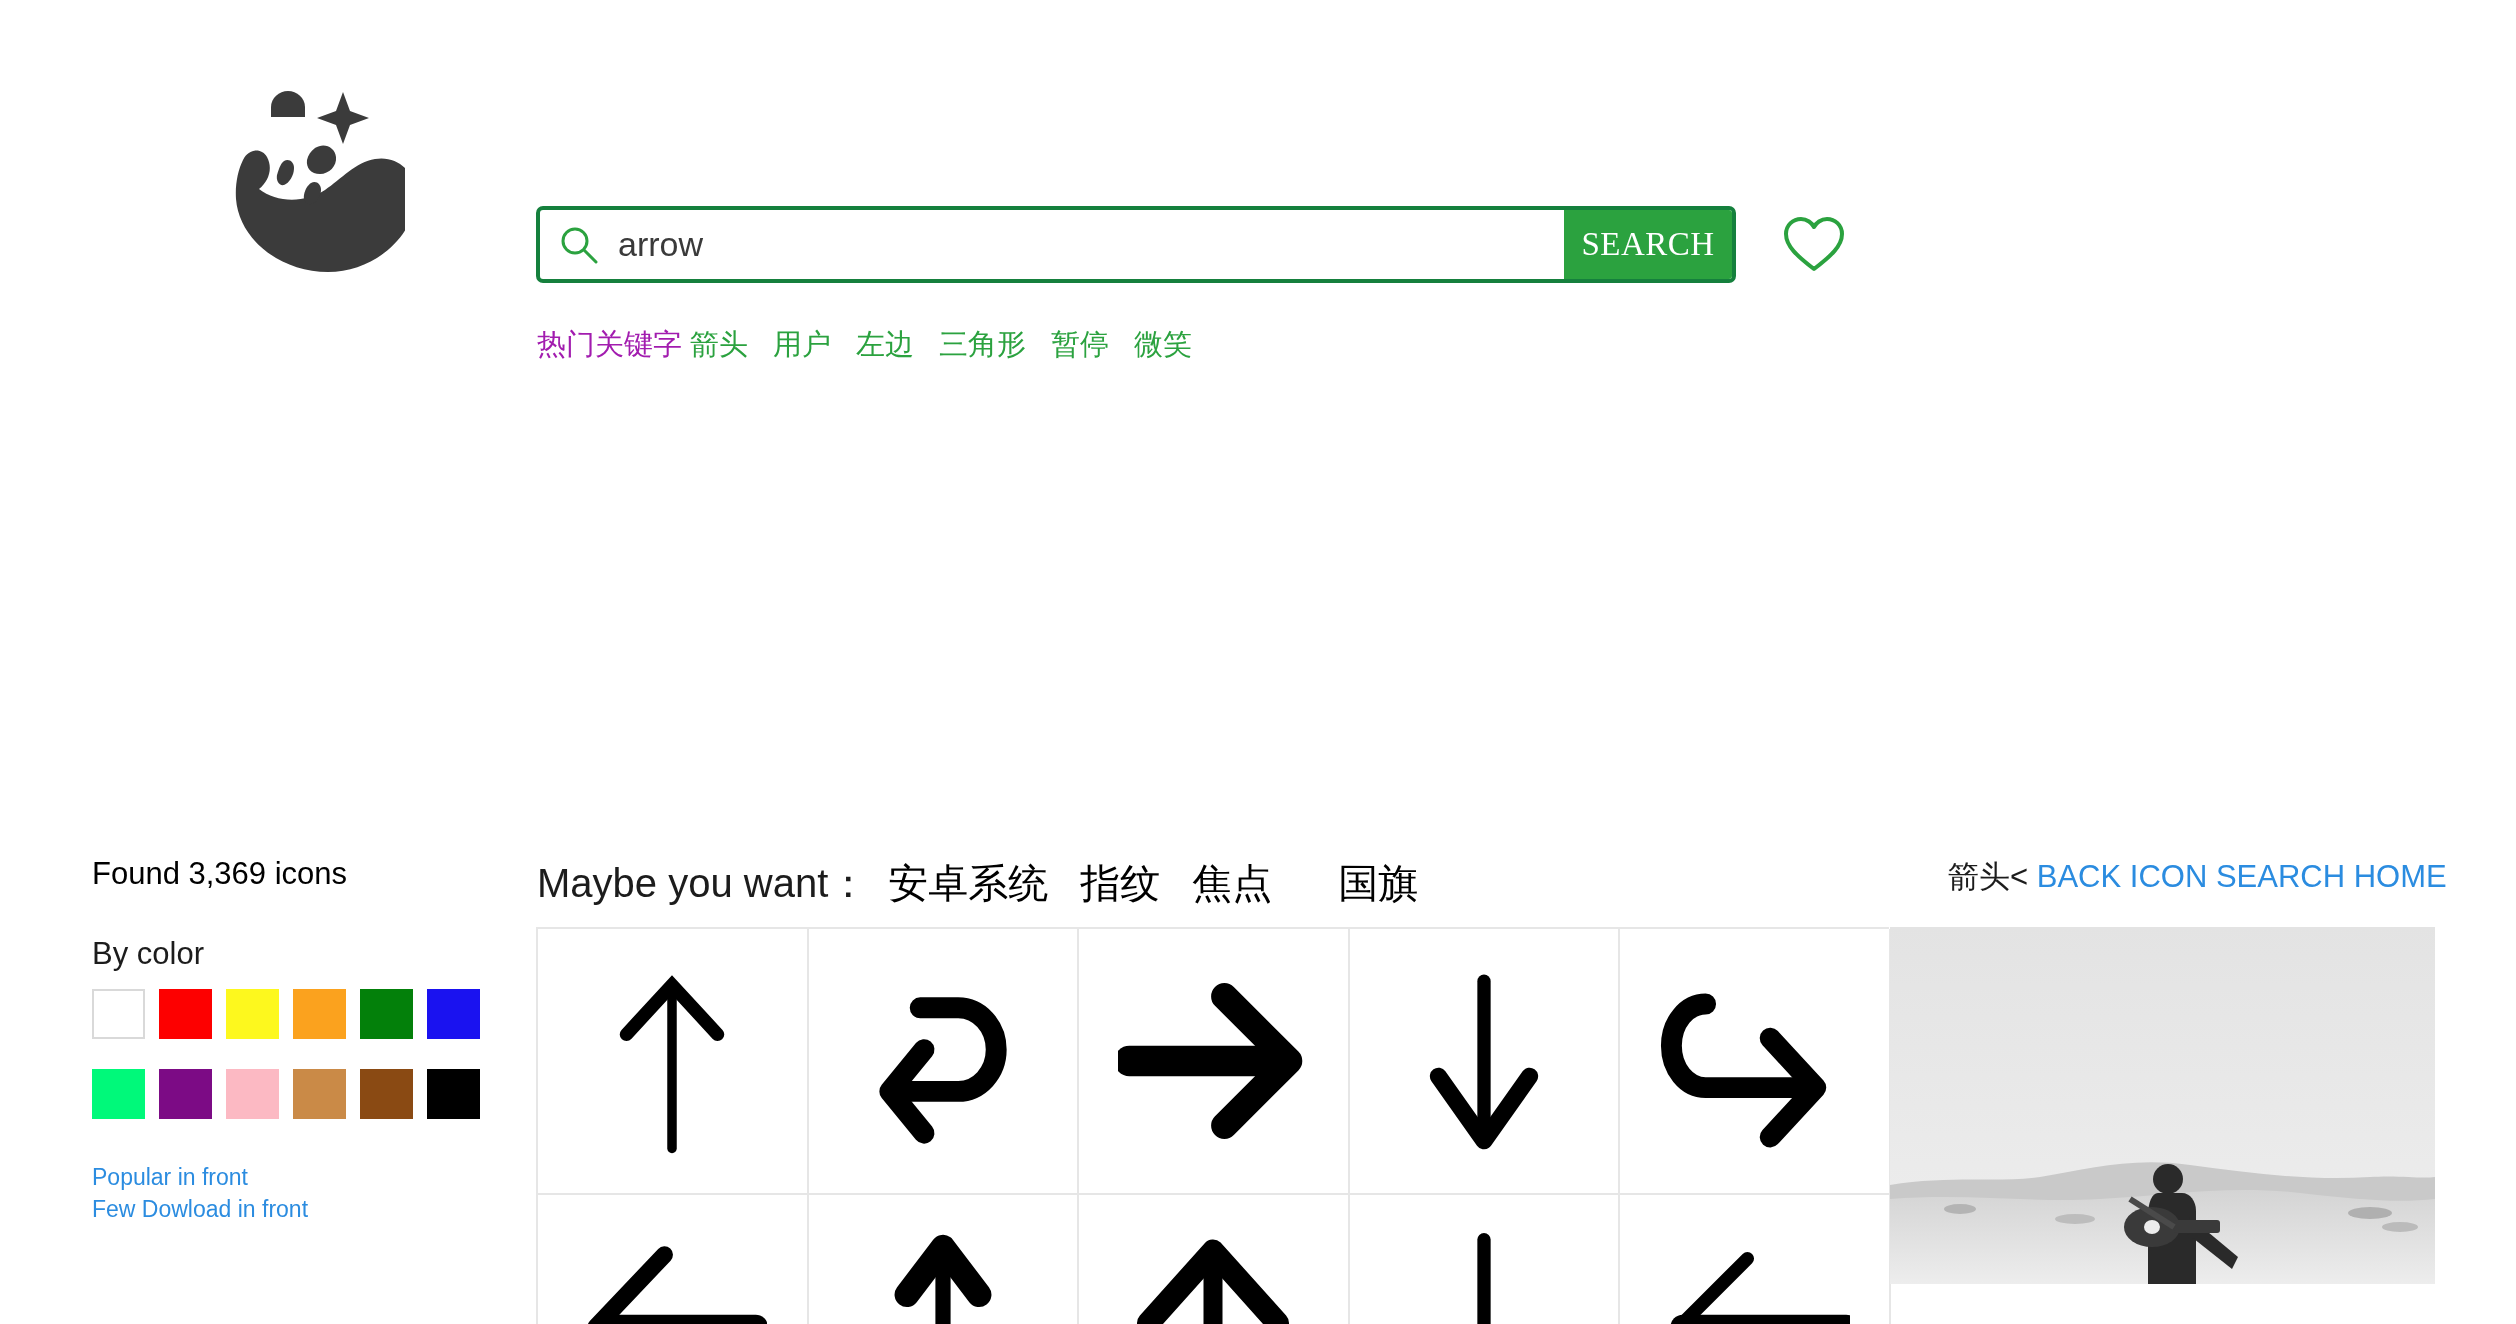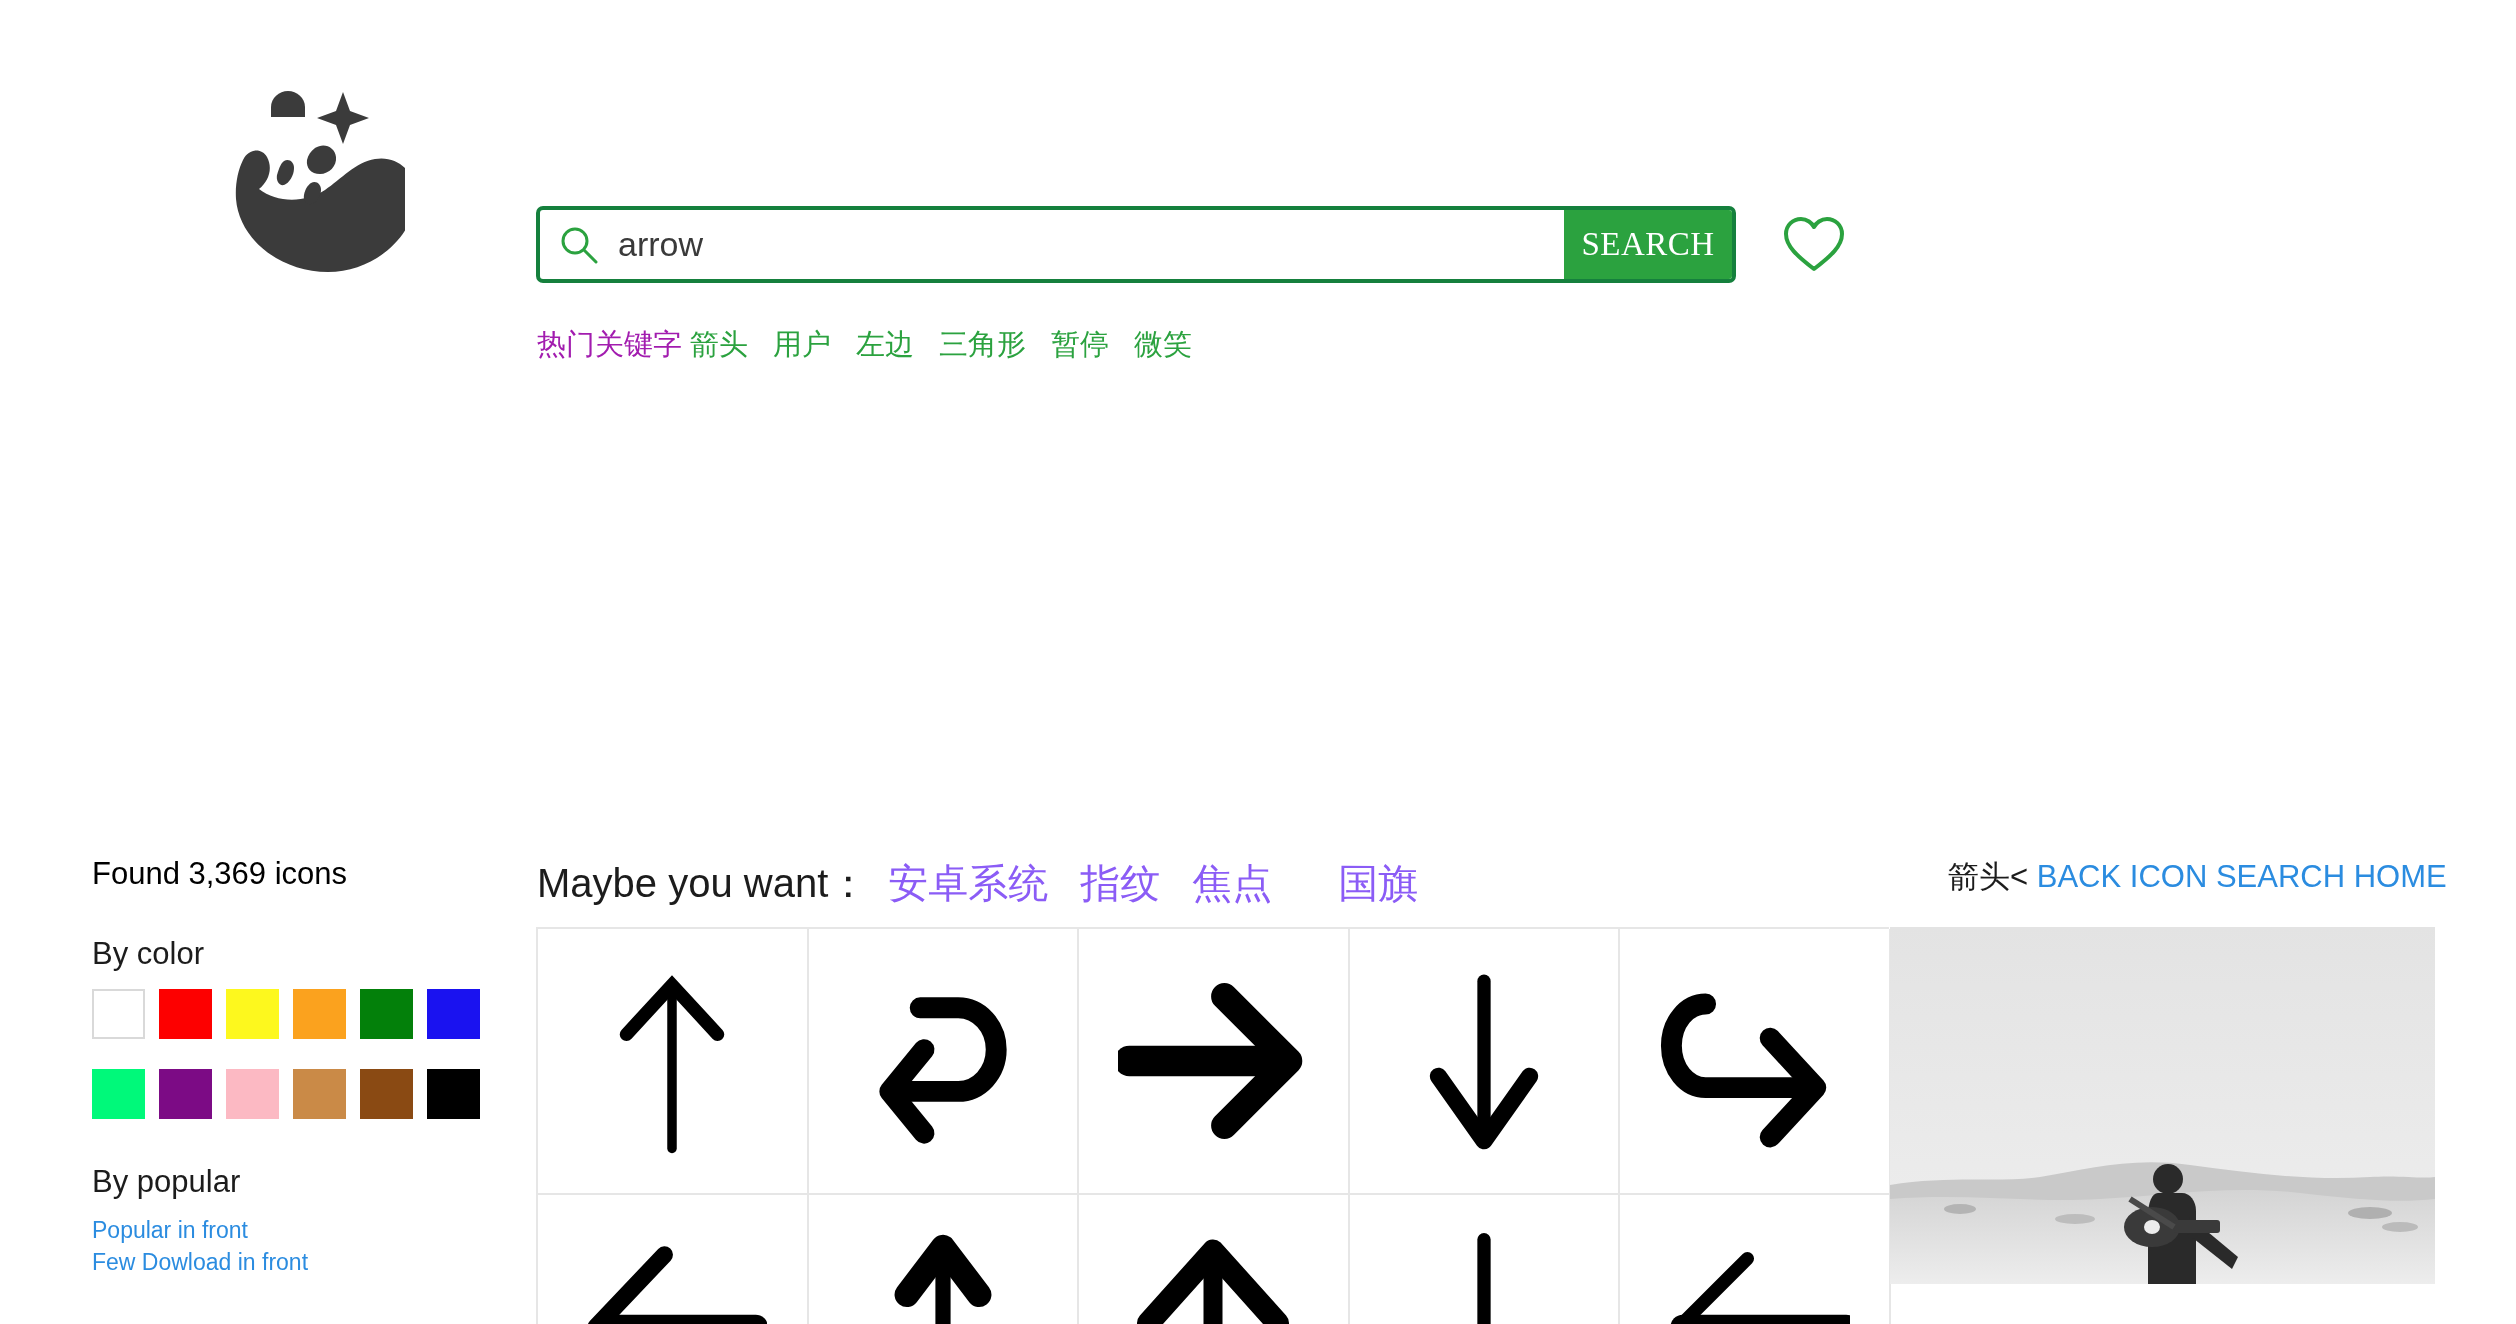--- a/index.html
+++ b/index.html
@@ -157,21 +157,21 @@
     position: absolute;
     left: 537px;
     top: 466px;
     display: flex;
     align-items: flex-end;
     font-size: 40px;
     white-space: nowrap;
   }
   .suggest-label { color: #1c1c1c; margin-right: 20px; }
   .suggest-link {
-    color: #8b5cf6;
+    color: #000000;
     text-decoration: none;
     margin-right: 32px;
     cursor: pointer;
   }
   .suggest-link.gap-extra { margin-left: 34px; }
 
   
   .back-row {
     position: absolute;
     left: 1948px;
@@ -290,21 +290,20 @@
       <button class="swatch" style="background:#1a12f0"></button>
       <button class="swatch" style="background:#00f97a"></button>
       <button class="swatch" style="background:#7c0b85"></button>
       <button class="swatch" style="background:#fcb9c3"></button>
       <button class="swatch" style="background:#ca8a47"></button>
       <button class="swatch" style="background:#8a4a13"></button>
       <button class="swatch" style="background:#000000"></button>
     </div>
 
     <div class="facet-group">
-      <div class="facet-title">By popular</div>
       <a class="facet-link" href="#">Popular in front</a>
       <a class="facet-link" href="#">Few Dowload in front</a>
     </div>
 
   </aside>
 
   <div class="suggest-row">
     <span class="suggest-label">Maybe you want：</span>
     <a class="suggest-link" href="#">安卓系统</a>
     <a class="suggest-link" href="#">指纹</a>

